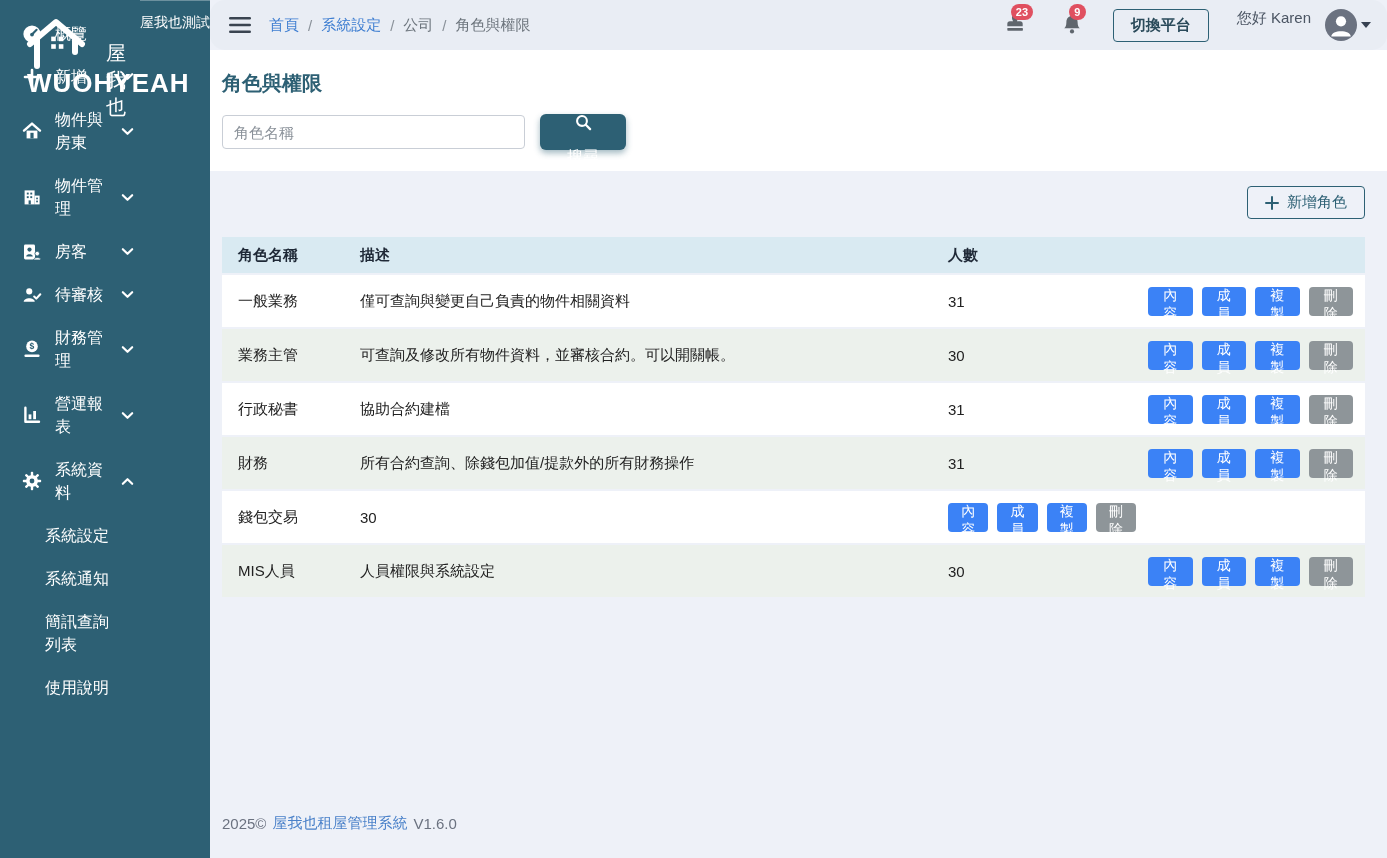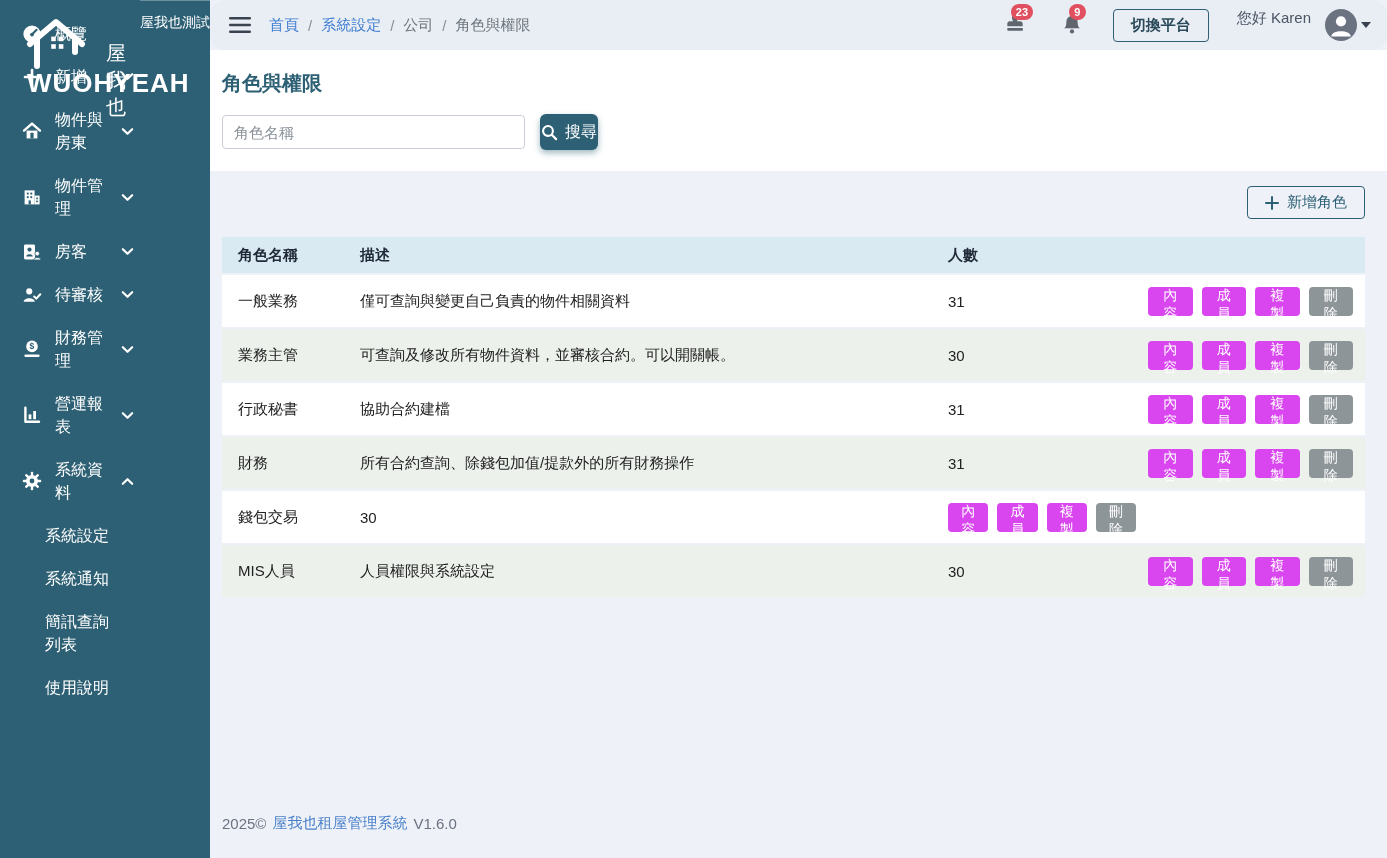--- a/index.html
+++ b/index.html
@@ -38,36 +38,36 @@
   .avatar-wrap { display:flex; align-items:center; gap:4px; background:none; border:none; }
   .avatar { width:32px; height:32px; border-radius:50%; background:#6b7280; overflow:hidden; display:flex; }
   .caret { width:0; height:0; border-left:5px solid transparent; border-right:5px solid transparent; border-top:6px solid #374151; }
 
   
   .title-section { background:#fff; padding:20px 22px 21px 12px; flex-shrink:0; }
   .page-title { font-size:20px; font-weight:bold; color:#2d6074; margin-bottom:17px; }
   .search-row { display:flex; align-items:center; gap:15px; }
   .search-input { width:303px; height:34px; border:1px solid #c9ced6; border-radius:4px; padding:0 11px; font-size:15px; color:#333; outline:none; }
   .search-input::placeholder { color:#8a9199; }
-  .search-btn { background:#2d6074; color:#fff; border:none; border-radius:6px; height:36px; padding:0 1px; font-size:16px; display:flex; align-items:center; gap:7px; box-shadow:0 3px 6px rgba(45,96,116,0.45); }
+  .search-btn { background:#2d6074; color:#fff; border:none; border-radius:6px; height:36px; padding:0 27px; font-size:16px; display:flex; align-items:center; gap:16px; box-shadow:0 3px 6px rgba(45,96,116,0.45);flex-direction:column; }
 
   
   .content { flex:1; background:#eef1f8; padding:15px 22px 0 12px; overflow:hidden; }
   .toolbar-row { display:flex; justify-content:flex-end; }
   .add-role-btn { background:transparent; border:1px solid #2d6074; color:#2d6074; border-radius:4px; height:33px; padding:0 17px; font-size:15px; display:flex; align-items:center; gap:8px; }
 
   .roles-table { margin-top:18px; }
   .t-row { display:grid; grid-template-columns:138px 1fr 200px 217px; align-items:center; }
   .t-head { background:#d9eaf2; height:36px; font-weight:bold; font-size:15px; color:#1f2937; margin-bottom:2px; }
   .row { height:52px; background:#fff; margin-bottom:2px; font-size:15px; color:#222; }
   .row.alt { background:#ecf1ec; }
   .cell-name, .th-name { padding-left:16px; }
   .cell-desc, .th-desc { padding-right:10px; }
   .cell-actions { display:flex; gap:9px; justify-content:flex-end; padding-right:12px; }
-  .action-btn { background:#d946ef; color:#fff; border:none; border-radius:4px; height:29px; padding:0 11px; font-size:14px; }
+  .action-btn { background:#3b82f6; color:#fff; border:none; border-radius:4px; height:29px; padding:0 11px; font-size:14px; }
   .action-btn.gray { background:#8e9599; }
 
   .page-footer { margin-top:217px; font-size:15px; color:#6b7280; display:flex; align-items:center; gap:6px; }
   .footer-link { color:#4a81c9; cursor:pointer; }
 </style>
 </head>
 <body>
 
 <aside class="sidebar">
   <div class="logo">

